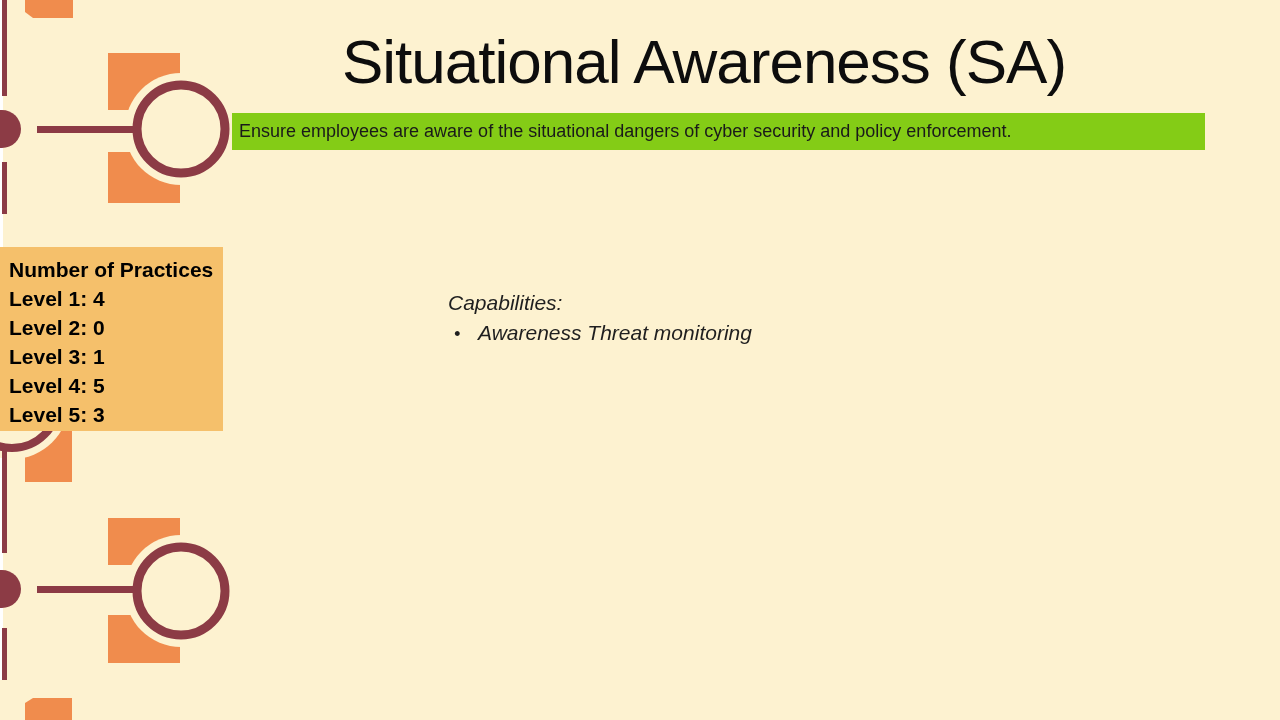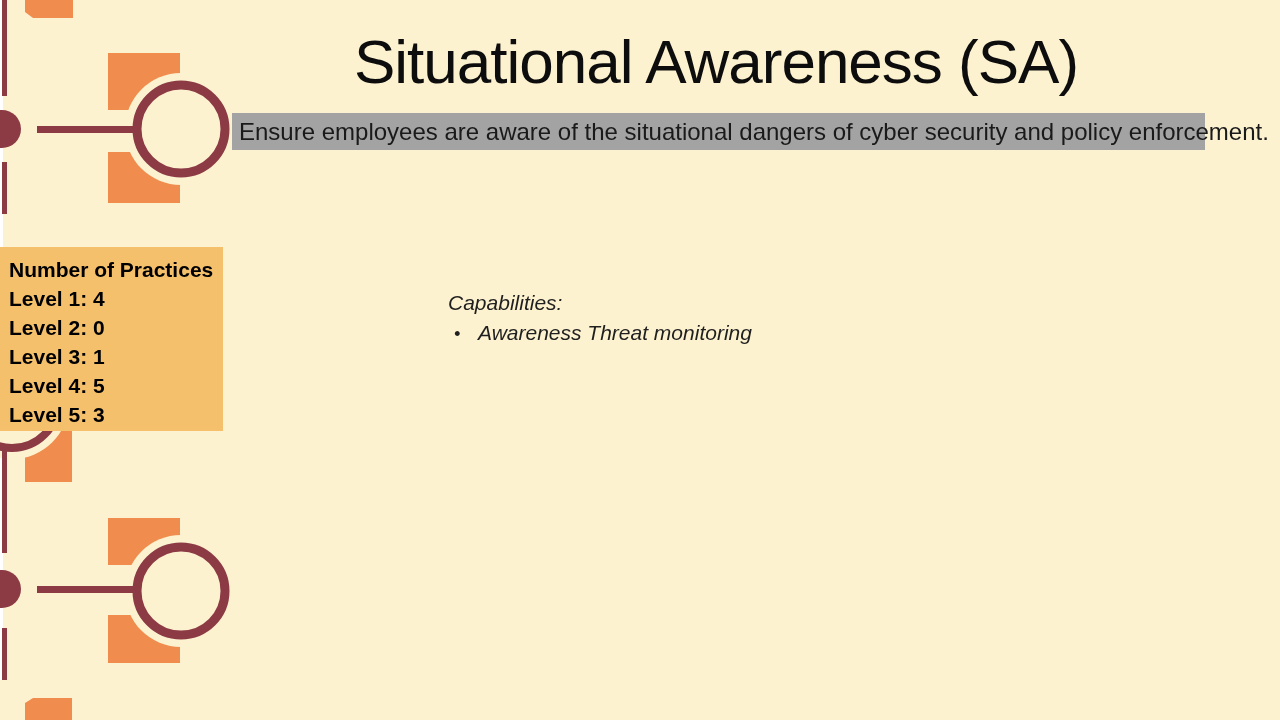--- a/index.html
+++ b/index.html
@@ -23,42 +23,42 @@
     position: absolute;
     left: 0;
     top: 0;
     width: 240px;
     height: 720px;
     z-index: 1;
   }
 
   .slide-title {
     position: absolute;
-    left: 256px;
+    left: 244px;
     top: 26px;
     width: 920px;
     text-align: center;
     font-size: 62px;
     font-weight: 300;
     letter-spacing: -1px;
     color: #0d0d0d;
     line-height: 72px;
     z-index: 2;
     white-space: nowrap;
   }
 
   .subtitle-banner {
     position: absolute;
     left: 232px;
     top: 113px;
     width: 973px;
     height: 37px;
-    background: #a3a3a3;
+    background: #84cc16;
     color: #1a1a1a;
-    font-size: 24px;
+    font-size: 18px;
     line-height: 37px;
     padding-left: 7px;
     z-index: 2;
     white-space: nowrap;
   }
 
   .practices-box {
     position: absolute;
     left: 0;
     top: 211px;

